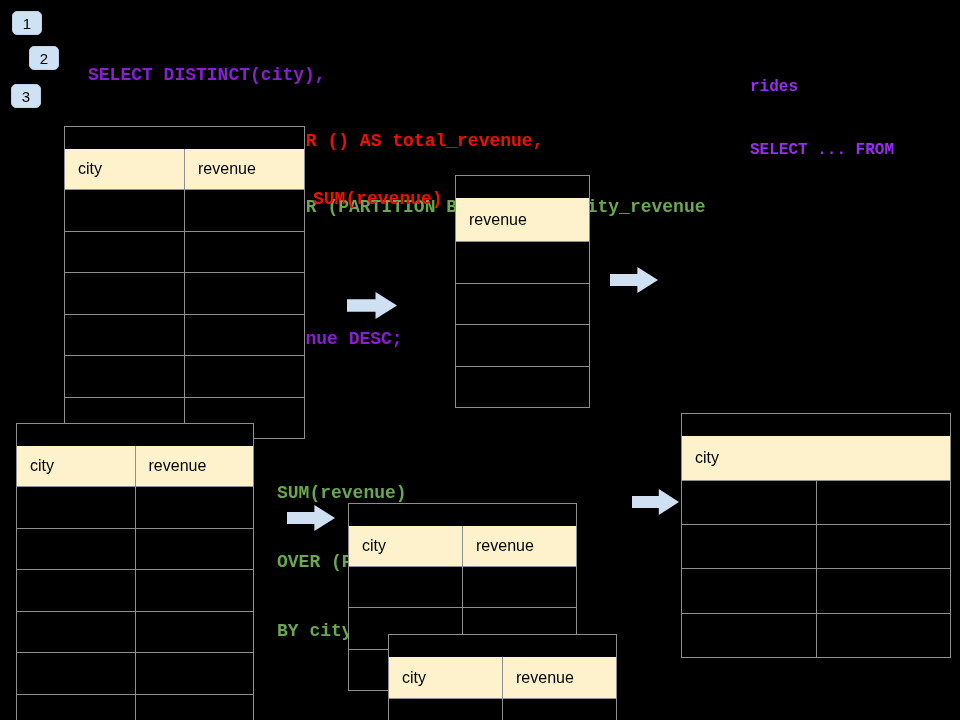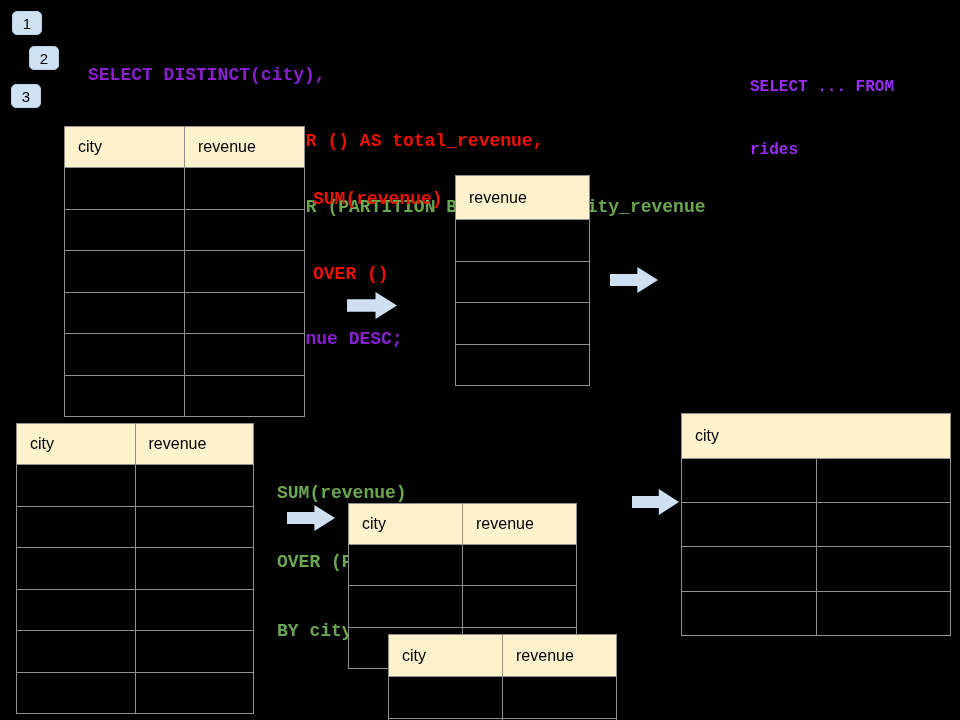--- a/index.html
+++ b/index.html
@@ -57,20 +57,21 @@
   .tbl {
     position: absolute;
     background: #000;
     border: 1px solid var(--table-border, #8f8f8f);
     box-sizing: border-box;
   }
   .thead {
     display: flex;
     height: var(--hh, 40px);
     background: var(--table-header-bg, #fdf2cc);
+    margin-top: 22px;
   }
   .th {
     flex: 1;
     display: flex;
     align-items: center;
     padding-left: 13px;
     font-size: 16px;
     color: #000;
     border-left: 1px solid var(--table-border, #8f8f8f);
     box-sizing: border-box;
@@ -108,27 +109,26 @@
 
   <div class="code code-main">
     <div class="c-purple">SELECT DISTINCT(city),</div>
     <div class="c-red ind-2">SUM(revenue) OVER () AS total_revenue,</div>
     <div class="c-green ind-2">SUM(revenue) OVER (PARTITION BY city) as city_revenue</div>
     <div class="c-purple ind-1">FROM rides</div>
     <div class="c-purple ind-1">ORDER by city_revenue DESC;</div>
   </div>
 
   <div class="code code-note">
+    <div class="c-note">rides</div>
     <div class="c-note">SELECT ... FROM</div>
-    <div class="c-note">rides</div>
   </div>
 
   <div class="code label-total">
     <div class="c-red">SUM(revenue)</div>
-    <div class="c-red">OVER ()</div>
   </div>
 
   <div class="code label-partition">
     <div class="c-green">SUM(revenue)</div>
     <div class="c-green">OVER (PARTITION</div>
     <div class="c-green">BY city)</div>
   </div>
 
   <div class="tbl" style="left:64px;  top:126px; width:241px; --hh:40px; --rh:41.5px;">
       <div class="thead">

